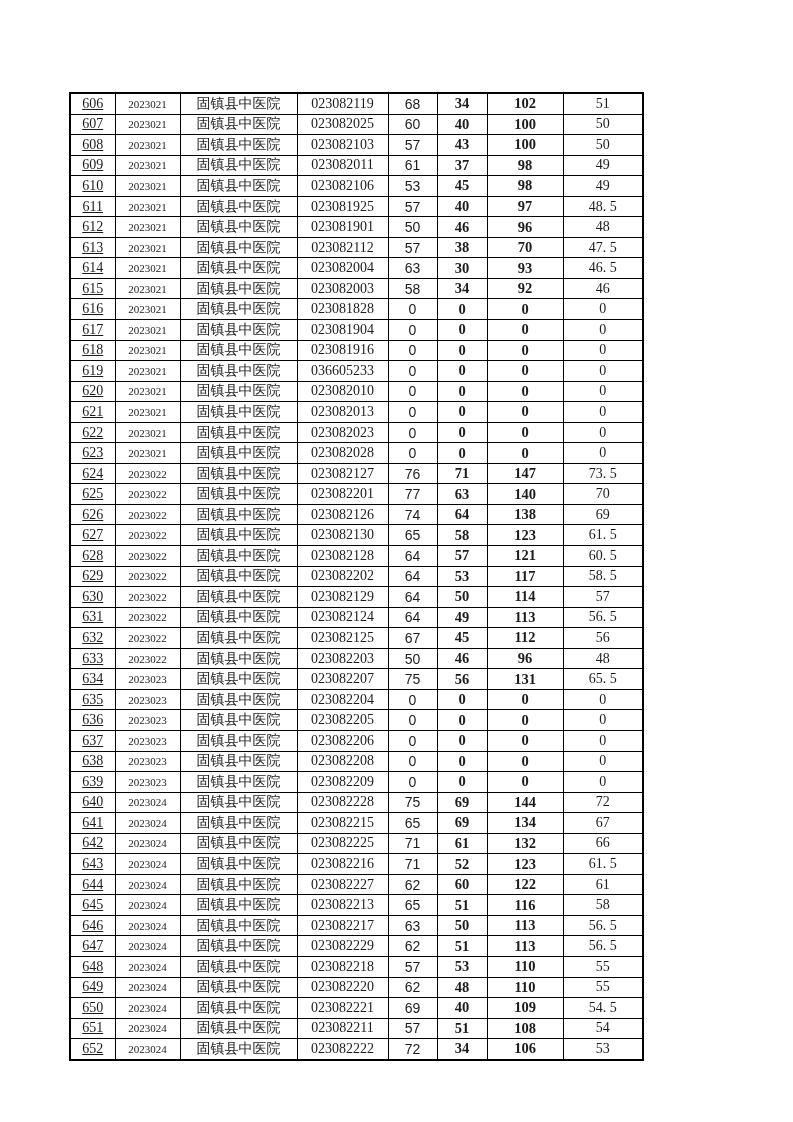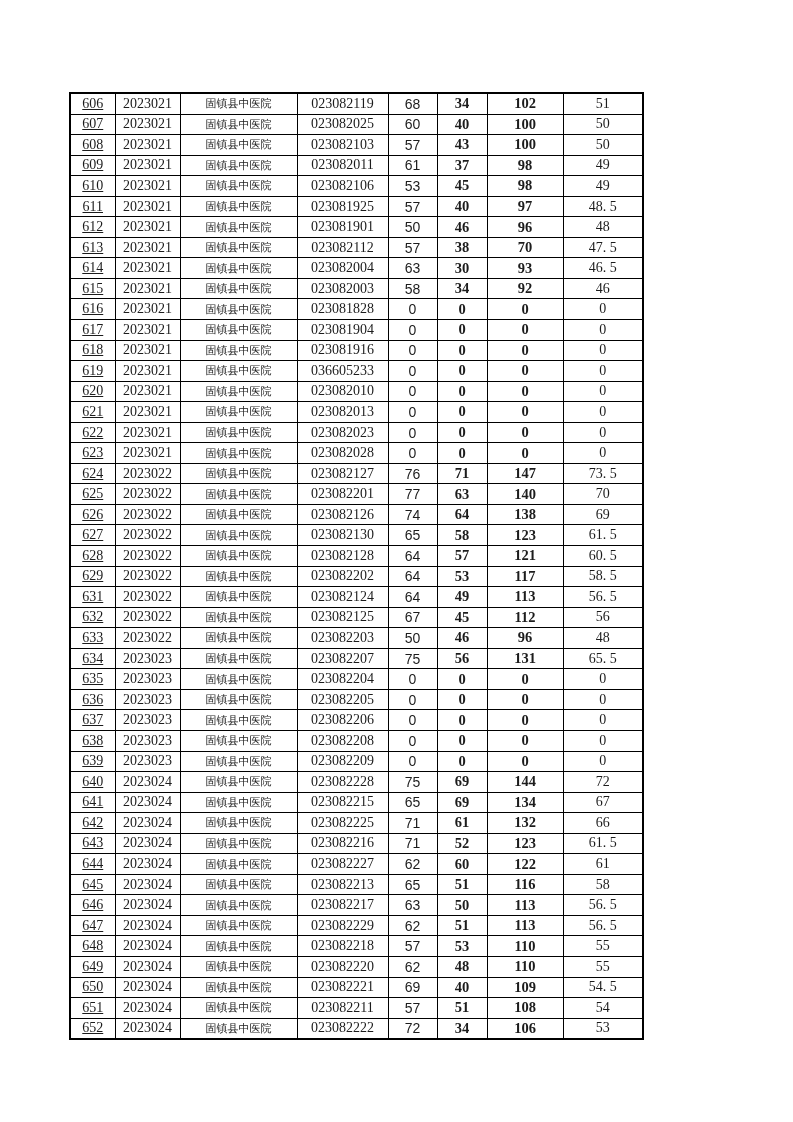--- a/index.html
+++ b/index.html
@@ -28,22 +28,22 @@
     border: 1px solid #000000;
     padding: 0;
     height: 19.55px;
     text-align: center;
     vertical-align: middle;
     white-space: nowrap;
     overflow: hidden;
     color: #1c1c1c;
   }
   td.col-seq   { font-family: "Liberation Serif", serif; font-size: 14px; text-decoration: underline; }
-  td.col-code  { font-family: "Liberation Serif", serif; font-size: 14px; }
-  td.col-name  { font-family: Liberation Sans, sans-serif; font-size: 11px; }
+  td.col-code  { font-family: "Liberation Serif", serif; font-size: 11px; }
+  td.col-name  { font-family: Liberation Sans, sans-serif; font-size: 14px; }
   td.col-id    { font-family: "Liberation Serif", serif; font-size: 14px; }
   td.col-s1    { font-family: "Liberation Sans", sans-serif; font-size: 14px; color: #111111; }
   td.col-s2    { font-family: "Liberation Serif", serif; font-size: 14.5px; font-weight: bold; color: #000000; }
   td.col-total { font-family: "Liberation Serif", serif; font-size: 14.5px; font-weight: bold; color: #000000; margin-top: 21px; }
   td.col-final { font-family: "Liberation Serif", serif; font-size: 14px; color: #2e2e2e; }
 </style>
 </head>
 <body>
 
 <div class="page">
@@ -293,20 +293,30 @@
           <td class="col-seq">629</td>
           <td class="col-code">2023022</td>
           <td class="col-name">固镇县中医院</td>
           <td class="col-id">023082202</td>
           <td class="col-s1">64</td>
           <td class="col-s2">53</td>
           <td class="col-total">117</td>
           <td class="col-final">58. 5</td>
         </tr>
         <tr>
+          <td class="col-seq">630</td>
+          <td class="col-code">2023022</td>
+          <td class="col-name">固镇县中医院</td>
+          <td class="col-id">023082129</td>
+          <td class="col-s1">64</td>
+          <td class="col-s2">50</td>
+          <td class="col-total">114</td>
+          <td class="col-final">57</td>
+        </tr>
+        <tr>
           <td class="col-seq">631</td>
           <td class="col-code">2023022</td>
           <td class="col-name">固镇县中医院</td>
           <td class="col-id">023082124</td>
           <td class="col-s1">64</td>
           <td class="col-s2">49</td>
           <td class="col-total">113</td>
           <td class="col-final">56. 5</td>
         </tr>
         <tr>

